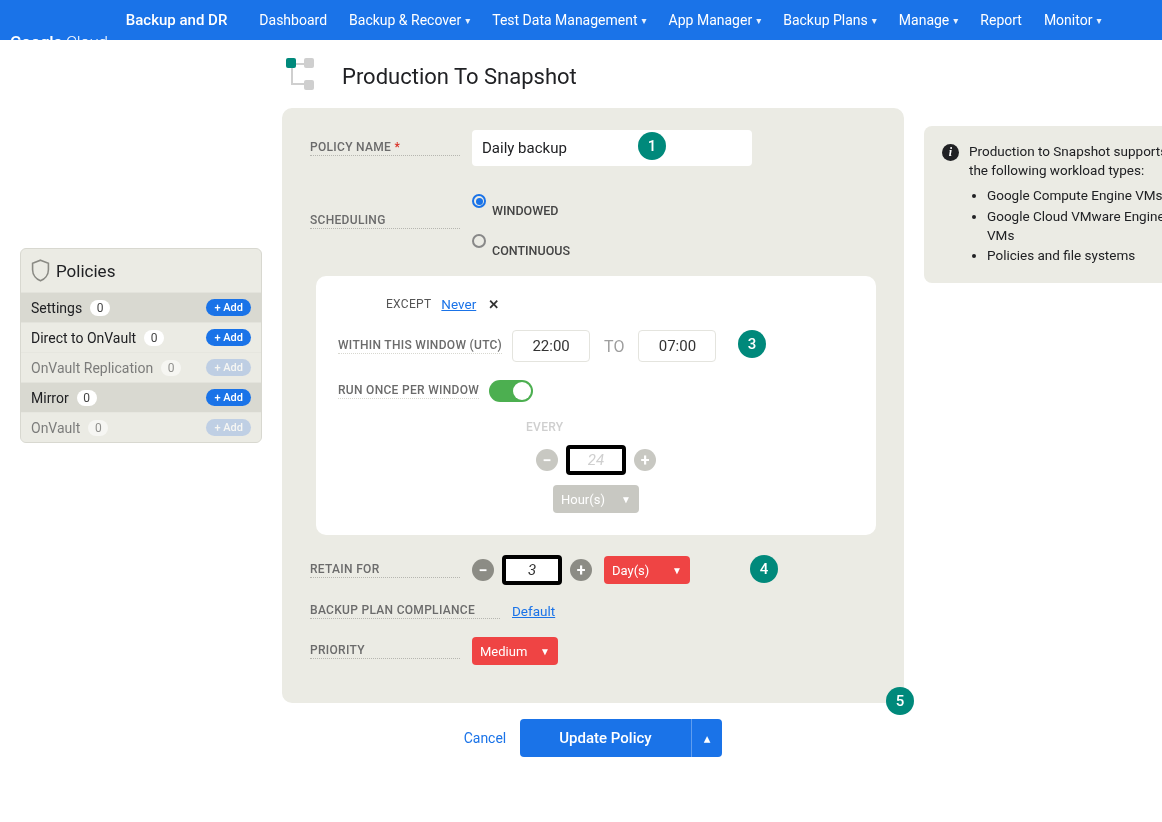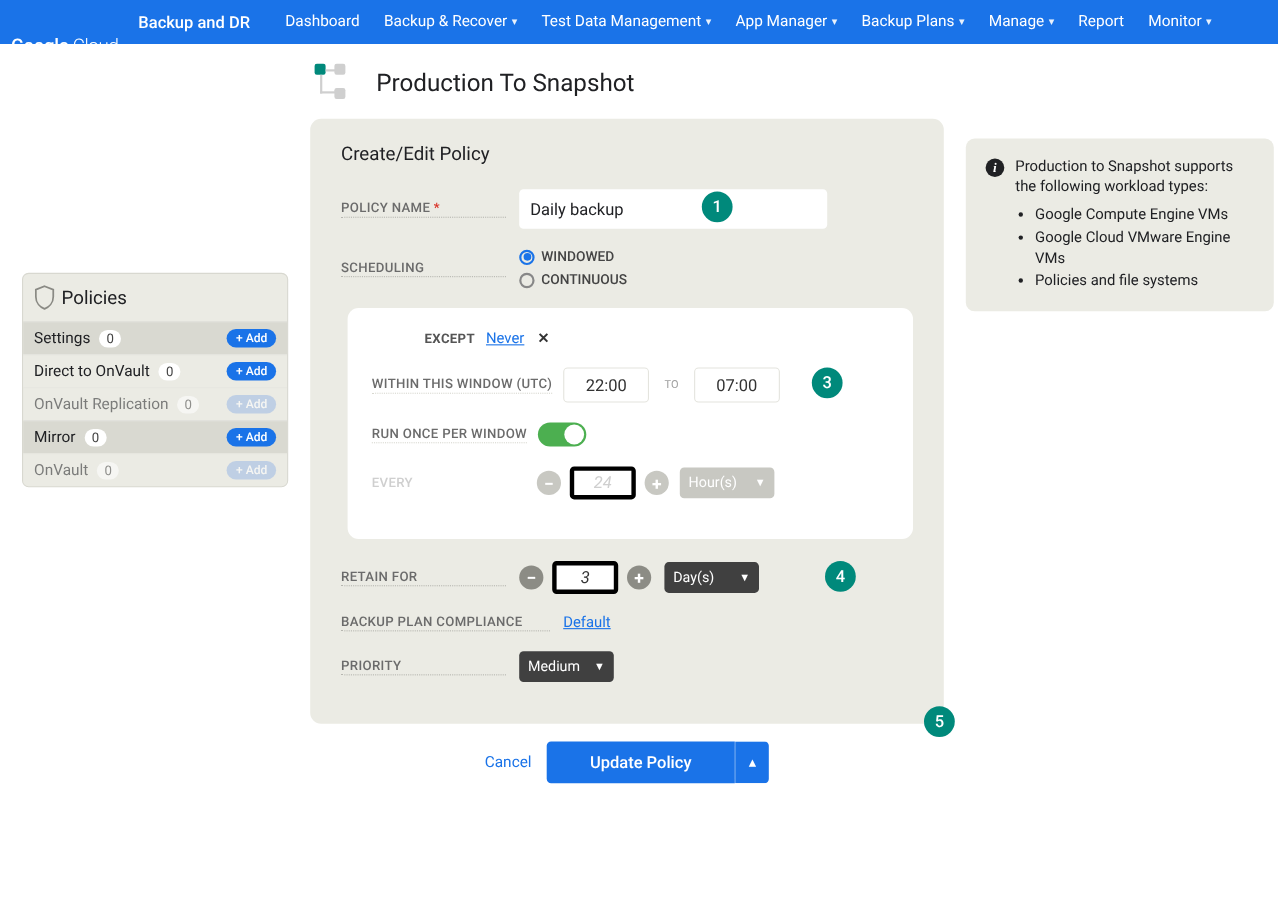--- a/index.html
+++ b/index.html
@@ -12,21 +12,21 @@
   .logo-google { font-weight: 500; }
   .logo-cloud { font-weight: 300; }
   .product { font-weight: 500; font-size: 15px; margin-right: 24px; }
   .nav-items { display: flex; gap: 22px; }
   .nav-item { color: #fff; font-size: 14px; cursor: pointer; display: flex; align-items: center; gap: 4px; }
   .caret { font-size: 10px; opacity: 0.9; }
 
   
   .page { display: flex; align-items: flex-start; padding: 18px 20px; gap: 20px; }
   .col-left { width: 242px; flex: none; margin-top: 190px; }
-  .col-mid { width: 576px; flex: none; }
+  .col-mid { width: 622px; flex: none; }
   .col-right { width: 280px; flex: none; margin-top: 68px; }
 
   
   .page-title-row { display: flex; align-items: center; gap: 20px; margin-bottom: 14px; padding-left: 4px; }
   .tree-icon { width: 36px; height: 36px; position: relative; }
   .tree-icon .sq { position: absolute; width: 10px; height: 10px; border-radius: 2px; }
   .tree-icon .sq1 { left: 0; top: 0; background: #00897b; }
   .tree-icon .sq2 { left: 18px; top: 0; background: #cfcfcf; }
   .tree-icon .sq3 { left: 18px; top: 22px; background: #cfcfcf; }
   .tree-icon .line1 { position: absolute; left: 5px; top: 10px; width: 2px; height: 17px; background: #cfcfcf; }
@@ -54,38 +54,38 @@
   .section-title { font-size: 17px; font-weight: 400; color: #202124; margin-bottom: 22px; }
   .row { display: flex; align-items: center; margin-bottom: 18px; gap: 12px; }
   .lbl { width: 150px; flex: none; font-size: 12px; font-weight: 500; color: #6b6b6b; letter-spacing: 0.3px; border-bottom: 1px dotted #b6b6b0; display: inline-block; padding-bottom: 1px; }
   .req { color: #d93025; }
   .text-input { background: #fff; border: none; border-radius: 4px; height: 36px; padding: 0 10px; font-size: 15px; color: #202124; width: 280px; }
   .radio-group { display: flex; flex-direction: column; gap: 6px; }
   .radio-item { display: flex; align-items: center; gap: 6px; cursor: pointer; }
   .radio-outer { width: 14px; height: 14px; border-radius: 50%; border: 2px solid #1a73e8; display: flex; align-items: center; justify-content: center; }
   .radio-outer.off { border-color: #888; }
   .radio-inner { width: 7px; height: 7px; border-radius: 50%; background: #1a73e8; }
-  .radio-label { font-size: 12.5px; font-weight: 500; color: #444; }
+  .radio-label { font-size: 12.5px; font-weight: 500; color: #444; margin-top: 19px; }
 
   .sched-box { background: #fff; border-radius: 10px; padding: 20px 22px; margin: 6px 0 20px 6px; }
   .sched-row { display: flex; align-items: center; margin-bottom: 18px; gap: 10px; }
   .mini-lbl { font-size: 12px; font-weight: 500; color: #6b6b6b; letter-spacing: 0.3px; border-bottom: 1px dotted #d8d8d0; padding-bottom: 1px; }
   .mini-lbl.noborder { border-bottom: none; }
   .link { color: #1a73e8; font-size: 13.5px; text-decoration: underline; cursor: pointer; }
   .x-icon { font-weight: 700; color: #333; cursor: pointer; margin-left: 2px; font-size: 13px; }
   .time-input { background: #fff; border: 1px solid #e4e4de; border-radius: 4px; height: 32px; width: 78px; text-align: center; font-size: 15px; color: #333; }
-  .to-text { font-size: 10px; color: #9e9e9e; margin: 0 4px; }
+  .to-text { font-size: 16px; color: #9e9e9e; margin: 0 4px; }
   .toggle { width: 44px; height: 22px; border-radius: 11px; background: #4caf50; position: relative; cursor: pointer; }
   .toggle .knob { position: absolute; right: 2px; top: 2px; width: 18px; height: 18px; border-radius: 50%; background: #fff; }
   .stepper { display: flex; align-items: center; gap: 8px; }
   .step-btn { width: 22px; height: 22px; border-radius: 50%; background: #c8c8c2; color: #fff; display: flex; align-items: center; justify-content: center; font-size: 16px; font-weight: 700; cursor: pointer; }
   .step-btn.dark { background: #8c8c85; }
   .step-val { width: 60px; height: 30px; background: #fff; border: 4px solid #000000; border-radius: 4px; text-align: center; font-size: 15px; color: #333; display:flex; align-items:center; justify-content:center;font-style:italic; }
   .step-val.dim { color: #cfcfcf; }
-  .sel { background: #404040; color: #fff; border-radius: 4px; height: 28px; padding: 0 8px; display: flex; align-items: center; gap: 8px; font-size: 13px; cursor: pointer; min-width: 86px; justify-content: space-between; }
+  .sel { background: #ef4444; color: #fff; border-radius: 4px; height: 28px; padding: 0 8px; display: flex; align-items: center; gap: 8px; font-size: 13px; cursor: pointer; min-width: 86px; justify-content: space-between; }
   .sel .tri { font-size: 10px; }
   .sel.dim { background: #c8c8c2; }
   .dim-text { color: #cfcfcf; }
 
   
   .num-badge { position: absolute; width: 28px; height: 28px; border-radius: 50%; background: #00897b; color: #fff; display: flex; align-items: center; justify-content: center; font-weight: 500; font-size: 15px; }
   .rel { position: relative; }
 
   
   .btn-dark { background: #8c8c85; color: #fff; border: none; border-radius: 4px; padding: 10px 14px; font-size: 14px; font-weight: 500; cursor: pointer; }
@@ -180,21 +180,20 @@
           <div class="sq sq2"></div>
           <div class="sq sq3"></div>
         <div class="line1"></div>
           <div class="line2"></div>
           <div class="line3"></div>
       </div>
       <div class="page-title">Production To Snapshot</div>
     </div>
 
     <div class="form-card rel">
-      <div class="section-title">Create/Edit Policy</div>
 
       <div class="row rel">
         <span class="lbl"><span>POLICY NAME</span> <span class="req">*</span></span>
         <input class="text-input" value="Daily backup" style="">
         <div class="num-badge" style="left:328px; top:2px;">1</div>
       </div>
 
       <div class="row">
         <span class="lbl">SCHEDULING</span>
         <div class="radio-group">
@@ -206,38 +205,38 @@
           </div>
           <div class="radio-item">
             <span class="radio-outer off"></span>
             <span class="radio-label">CONTINUOUS</span>
           </div>
         </div>
       </div>
 
       <div class="sched-box rel">
         <div class="sched-row">
-          <span class="mini-lbl noborder" style="font-weight:700; color:#555;padding-left:48px;">EXCEPT</span>
+          <span class="mini-lbl noborder" style="font-weight:400; color:#555;padding-left:48px;">EXCEPT</span>
           <span class="link">Never</span>
           <span class="x-icon">✕</span>
         </div>
         <div class="sched-row rel">
           <span class="mini-lbl">WITHIN THIS WINDOW (UTC)</span>
           <input class="time-input" value="22:00" style="">
           <span class="to-text">TO</span>
           <input class="time-input" value="07:00" style="">
           <div class="num-badge" style="left:400px; top:0;">3</div>
         </div>
         <div class="sched-row">
           <span class="mini-lbl">RUN ONCE PER WINDOW</span>
           <div class="toggle">
               <div class="knob"></div>
             </div>
         </div>
-        <div class="sched-row" style="margin-bottom:16px;">
+        <div class="sched-row" style="margin-bottom:2px;flex-direction:column;">
           <span class="mini-lbl noborder dim-text" style="width:140px;">EVERY</span>
           <div class="stepper">
             <div class="step-btn">−</div>
             <div class="step-val dim">24</div>
             <div class="step-btn">+</div>
           </div>
           <div class="sel dim">
               <span>Hour(s)</span>
               <span class="tri">▼</span>
             </div>

